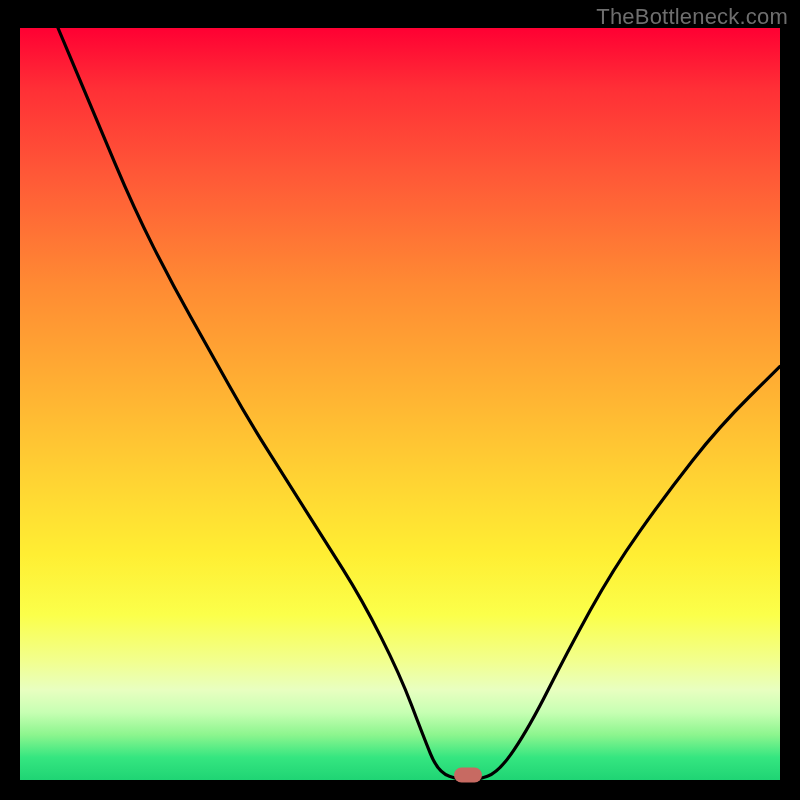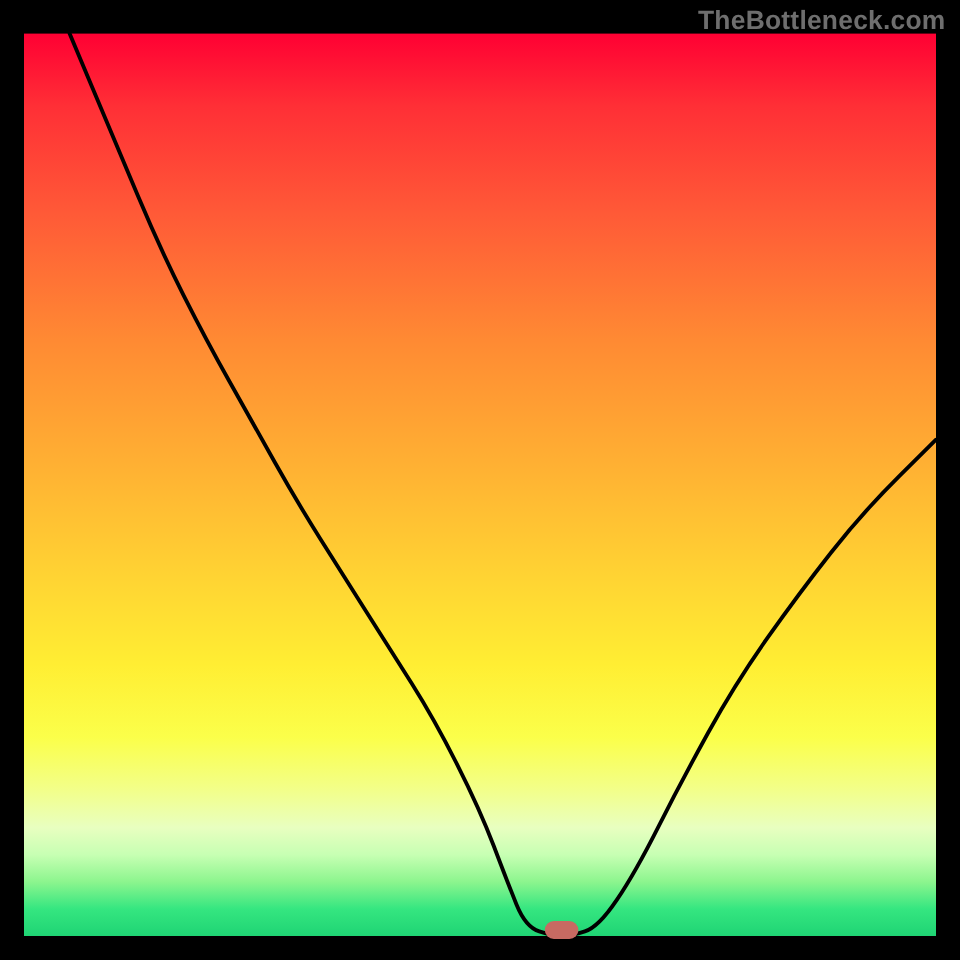--- a/index.html
+++ b/index.html
@@ -15,21 +15,21 @@
     width: 800px;
     height: 800px;
     background: #000;
   }
   .watermark {
     position: absolute;
     top: 4px;
     right: 12px;
     font-family: Arial, Helvetica, sans-serif;
     font-size: 22px;
-    font-weight: 700;
+    font-weight: 400;
     color: #6e6e6e;
     letter-spacing: 0.2px;
   }
   .plot-area {
     position: absolute;
     left: 20px;
     top: 28px;
     width: 760px;
     height: 752px;
     

